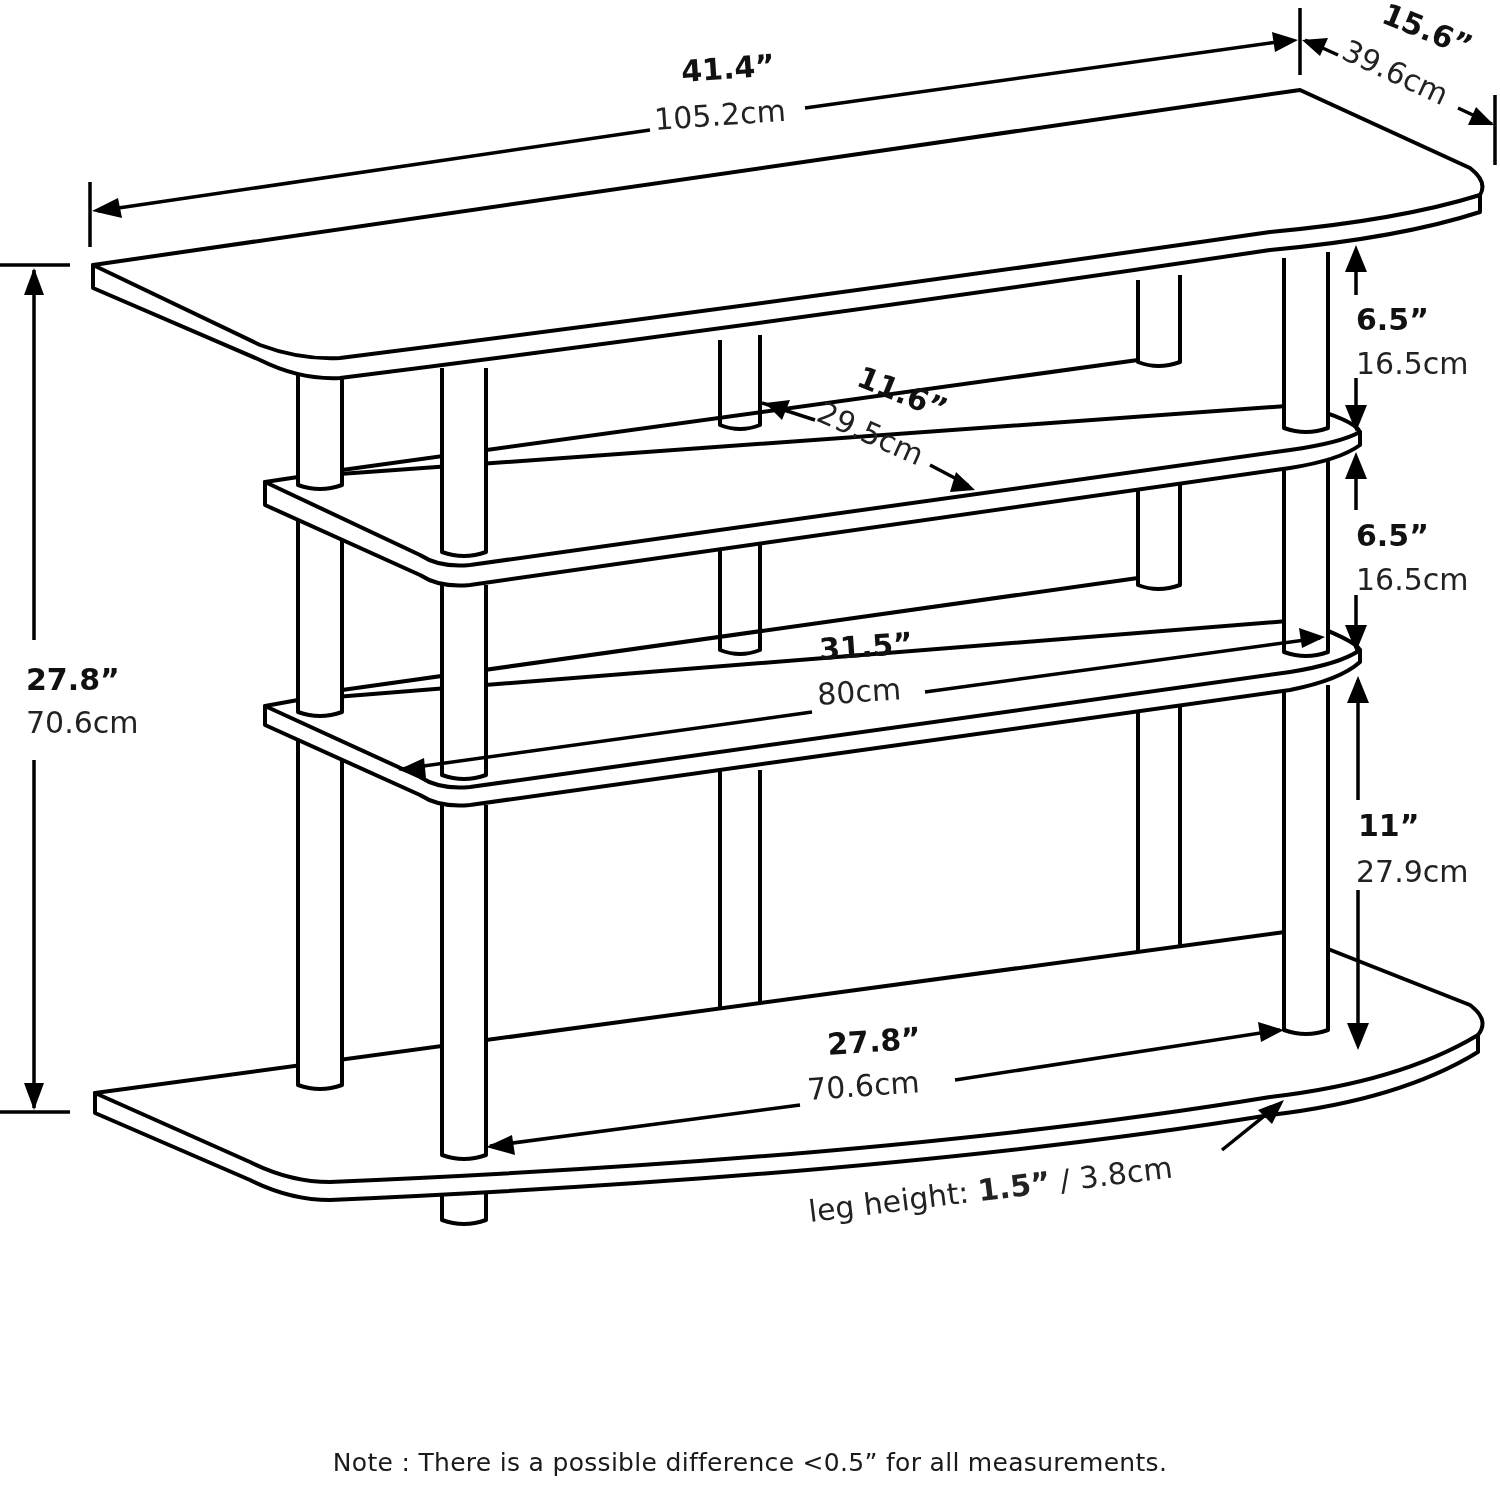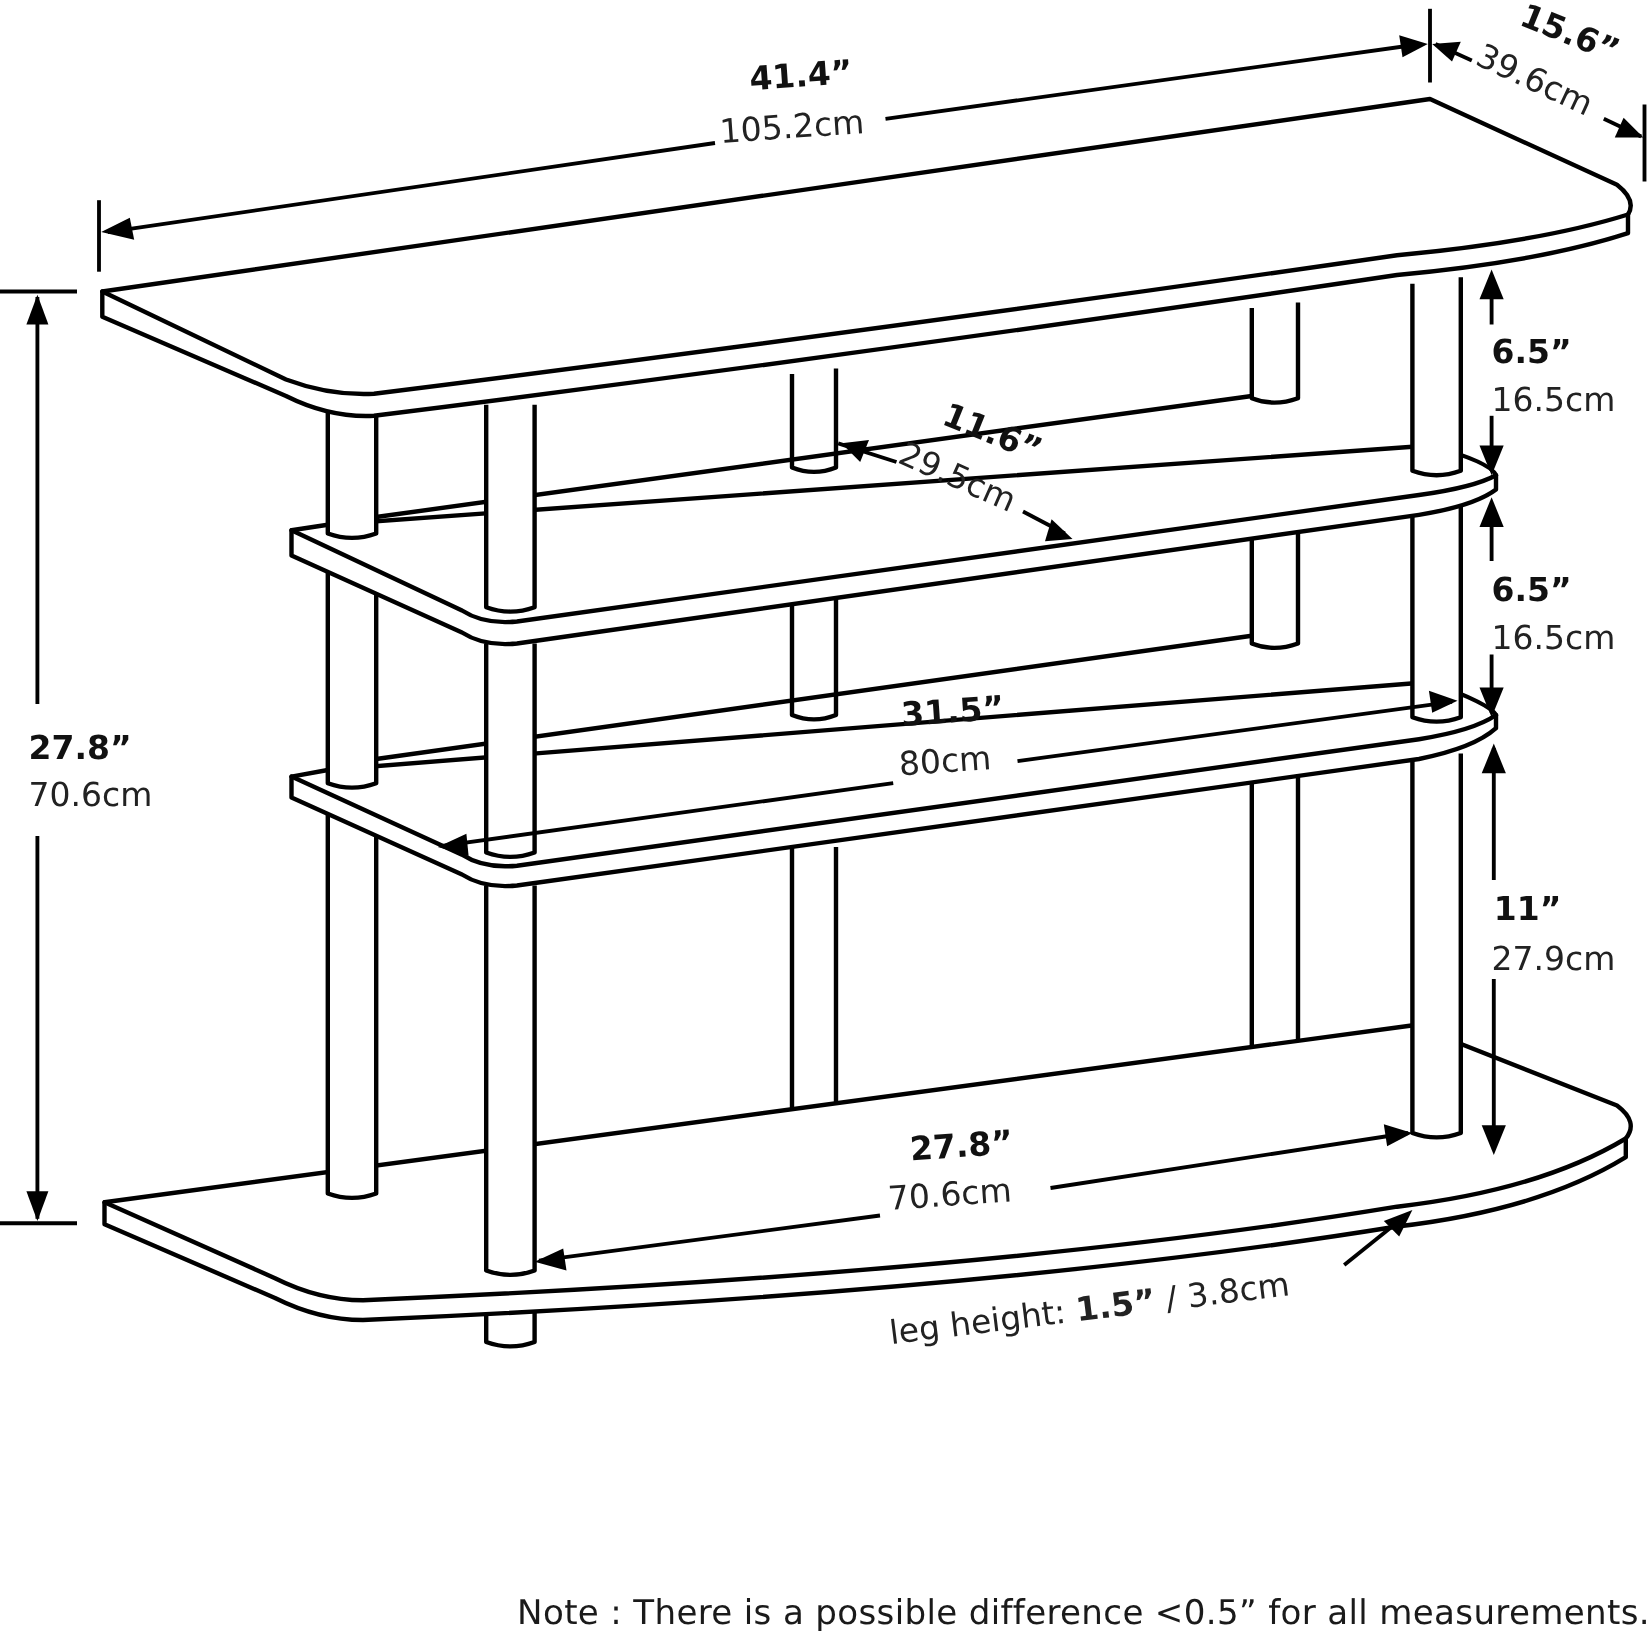--- a/index.html
+++ b/index.html
@@ -6,22 +6,22 @@
   body { width: 1500px; height: 1491px; position: relative; overflow: hidden;
          font-family: "DejaVu Sans", sans-serif; color: #111111; }
   #stage { position: absolute; left: 0; top: 0; width: 1500px; height: 1491px; }
   svg .ln { fill: none; stroke: #000; stroke-width: 4; stroke-linejoin: round; stroke-linecap: round; }
   svg .fillw { fill: #ffffff; stroke: #000; stroke-width: 4; stroke-linejoin: round; }
   svg .dim { fill: none; stroke: #000; stroke-width: 3.5; }
   svg .arrow { fill: #000; stroke: none; }
   svg text { font-family: "DejaVu Sans", sans-serif; fill: #111; }
   svg .inch { font-weight: bold; font-size: 30px; }
   svg .cm { font-weight: normal; font-size: 30px; fill: #222; }
-  .note { position: absolute; left: 0; width: 1500px; top: 1448px; text-align: right;
-          font-size: 31px; color: #1a1a1a; letter-spacing: 0.3px; }
+  .note { position: absolute; left: 0; width: 1500px; top: 1448px; text-align: center;
+          font-size: 25px; color: #1a1a1a; letter-spacing: 0.3px; }
 </style>
 </head>
 <body>
 
 <div id="stage">
 <svg width="1500" height="1491" viewBox="0 0 1500 1491" xmlns="http://www.w3.org/2000/svg">
 
   <g>
 
     <path class="fillw" d="M720,340 L720,425 Q740,433 760,425 L760,335"></path>

